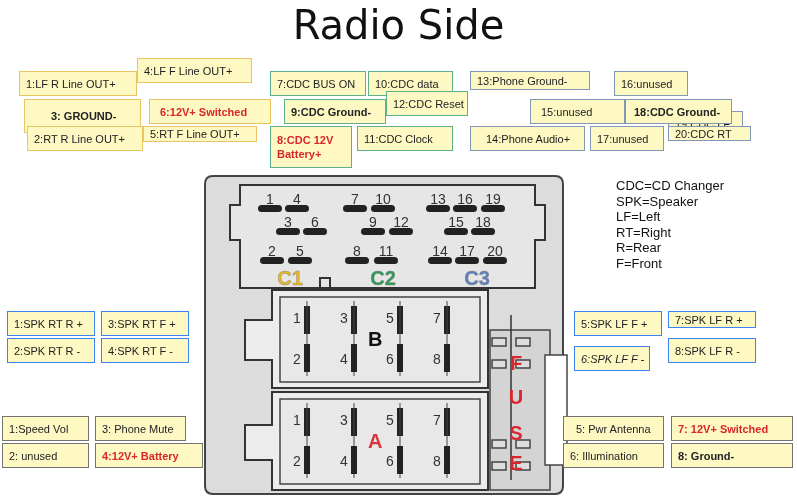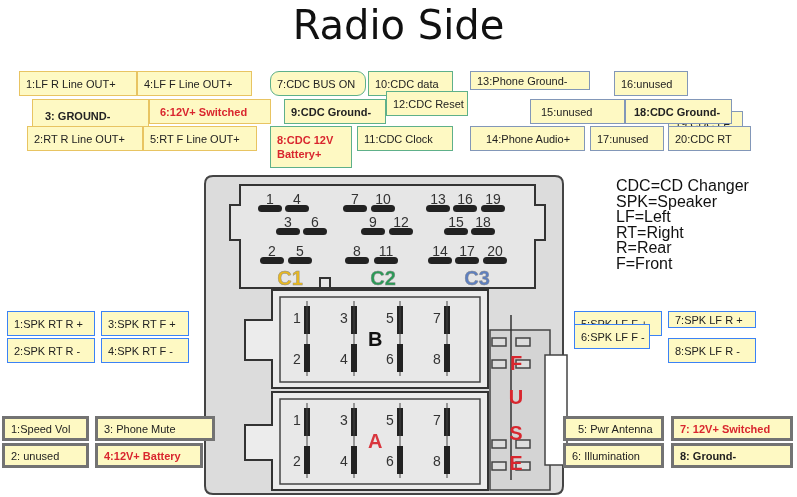--- a/index.html
+++ b/index.html
@@ -3,55 +3,55 @@
 <meta charset="utf-8">
 <style>
   html,body{margin:0;padding:0;background:#fff;}
   body{width:797px;height:497px;position:relative;overflow:hidden;font-family:"Liberation Sans",sans-serif;}
   .title{position:absolute;left:0;width:797px;top:2px;text-align:center;font-size:40px;color:#111;font-family:"DejaVu Sans",sans-serif;letter-spacing:0px;}
   .box{position:absolute;box-sizing:border-box;background:#fef9c3;font-size:11px;color:#222;display:flex;align-items:center;padding-left:6px;white-space:nowrap;line-height:14px;}
   .y{border:1px solid #e8c462;}
   .g{border:1px solid #5eb08a;}
   .b{border:1px solid #8297b8;}
   .k{border:1px solid #3b82f6;}
-  .r{border:3px solid #737373;}
+  .r{border:1px solid #737373;}
   .bold{font-weight:bold;}
   .red{color:#d9262e;font-weight:bold;}
-  .legend{position:absolute;left:616px;top:178px;font-size:16px;color:#111;line-height:15.5px;}
+  .legend{position:absolute;left:616px;top:178px;font-size:13px;color:#111;line-height:15.5px;}
   svg{position:absolute;left:0;top:0;}
   .pinlbl{font-family:"Liberation Sans",sans-serif;font-size:14px;fill:#333;}
   .clbl{font-family:"Liberation Sans",sans-serif;font-size:20px;font-weight:bold;}
 </style>
 </head>
 <body>
 
 <div class="title">Radio Side</div>
 
 <div class="box y" style="left:19px;top:71px;width:118px;height:25px;">1:LF R Line OUT+</div>
-<div class="box y" style="left:137px;top:71px;width:115px;height:25px;">4:LF  F Line OUT+</div>
-<div class="box y bold" style="left:32px;top:99px;width:117px;height:34px;padding-left:12px;">3: GROUND-</div>
+<div class="box y" style="left:137px;top:58px;width:115px;height:25px;">4:LF  F Line OUT+</div>
+<div class="box y bold" style="left:24px;top:99px;width:117px;height:34px;padding-left:26px;">3: GROUND-</div>
 <div class="box y red" style="left:149px;top:99px;width:122px;height:25px;padding-left:10px;">6:12V+ Switched</div>
 <div class="box y" style="left:27px;top:126px;width:116px;height:25px;">2:RT R Line OUT+</div>
-<div class="box y" style="left:143px;top:126px;width:114px;height:25px;">5:RT F Line OUT+</div>
+<div class="box y" style="left:143px;top:126px;width:114px;height:16px;">5:RT F Line OUT+</div>
 
-<div class="box g" style="left:270px;top:71px;width:96px;height:25px;border-radius:9px;">7:CDC BUS ON</div>
+<div class="box g" style="left:270px;top:71px;width:96px;height:25px;">7:CDC BUS ON</div>
 <div class="box g" style="left:368px;top:71px;width:85px;height:25px;">10:CDC data</div>
 <div class="box g bold" style="left:284px;top:99px;width:102px;height:25px;">9:CDC Ground-</div>
 <div class="box g" style="left:386px;top:91px;width:82px;height:25px;">12:CDC Reset</div>
 <div class="box g red" style="left:270px;top:126px;width:82px;height:42px;white-space:normal;width:82px;">8:CDC 12V Battery+</div>
 <div class="box g" style="left:357px;top:126px;width:96px;height:25px;">11:CDC Clock</div>
 
 <div class="box b" style="left:470px;top:71px;width:120px;height:19px;">13:Phone Ground-</div>
 <div class="box b" style="left:590px;top:71px;width:74px;height:25px;margin-left:24px;">16:unused</div>
 <div class="box b" style="left:668px;top:71px;width:75px;height:25px;margin-top:40px;">19:CDC LF</div>
 <div class="box b" style="left:530px;top:99px;width:95px;height:25px;padding-left:10px;">15:unused</div>
 <div class="box b bold" style="left:625px;top:99px;width:107px;height:25px;padding-left:8px;">18:CDC Ground-</div>
 <div class="box b" style="left:470px;top:126px;width:115px;height:25px;padding-left:15px;">14:Phone Audio+</div>
 <div class="box b" style="left:590px;top:126px;width:74px;height:25px;">17:unused</div>
-<div class="box b" style="left:668px;top:126px;width:83px;height:25px;">20:CDC RT</div>
+<div class="box b" style="left:668px;top:126px;width:83px;height:15px;">20:CDC RT</div>
 
 <div class="legend">
   <div>CDC=CD Changer</div>
   <div>SPK=Speaker</div>
   <div>LF=Left</div>
   <div>RT=Right</div>
   <div>R=Rear</div>
   <div>F=Front</div>
 </div>
 
@@ -176,24 +176,24 @@
     </g>
 </svg>
 
 <div class="box k" style="left:7px;top:311px;width:88px;height:25px;">1:SPK RT R +</div>
 <div class="box k" style="left:101px;top:311px;width:88px;height:25px;">3:SPK RT F +</div>
 <div class="box k" style="left:7px;top:338px;width:88px;height:25px;">2:SPK RT R -</div>
 <div class="box k" style="left:101px;top:338px;width:88px;height:25px;">4:SPK RT F -</div>
 
 <div class="box k" style="left:574px;top:311px;width:88px;height:25px;">5:SPK LF F +</div>
 <div class="box k" style="left:668px;top:311px;width:88px;height:17px;text-align:center;">7:SPK LF R +</div>
-<div class="box k" style="left:574px;top:324px;width:76px;height:25px;">6:SPK LF F -</div>
+<div class="box k" style="left:574px;top:346px;width:76px;height:25px;font-style:italic;">6:SPK LF F -</div>
 <div class="box k" style="left:668px;top:338px;width:88px;height:25px;">8:SPK LF R -</div>
 
 <div class="box r" style="left:2px;top:416px;width:87px;height:25px;">1:Speed Vol</div>
-<div class="box r" style="left:95px;top:416px;width:120px;height:25px;">3: Phone Mute</div>
+<div class="box r" style="left:95px;top:416px;width:91px;height:25px;">3: Phone Mute</div>
 <div class="box r" style="left:2px;top:443px;width:87px;height:25px;">2: unused</div>
 <div class="box r red" style="left:95px;top:443px;width:108px;height:25px;">4:12V+ Battery</div>
 
 <div class="box r" style="left:563px;top:416px;width:101px;height:25px;padding-left:12px;">5: Pwr Antenna</div>
 <div class="box r red" style="left:671px;top:416px;width:122px;height:25px;">7: 12V+ Switched</div>
 <div class="box r" style="left:563px;top:443px;width:101px;height:25px;">6: Illumination</div>
 <div class="box r bold" style="left:671px;top:443px;width:122px;height:25px;">8: Ground-</div>
 
 </body></html>

